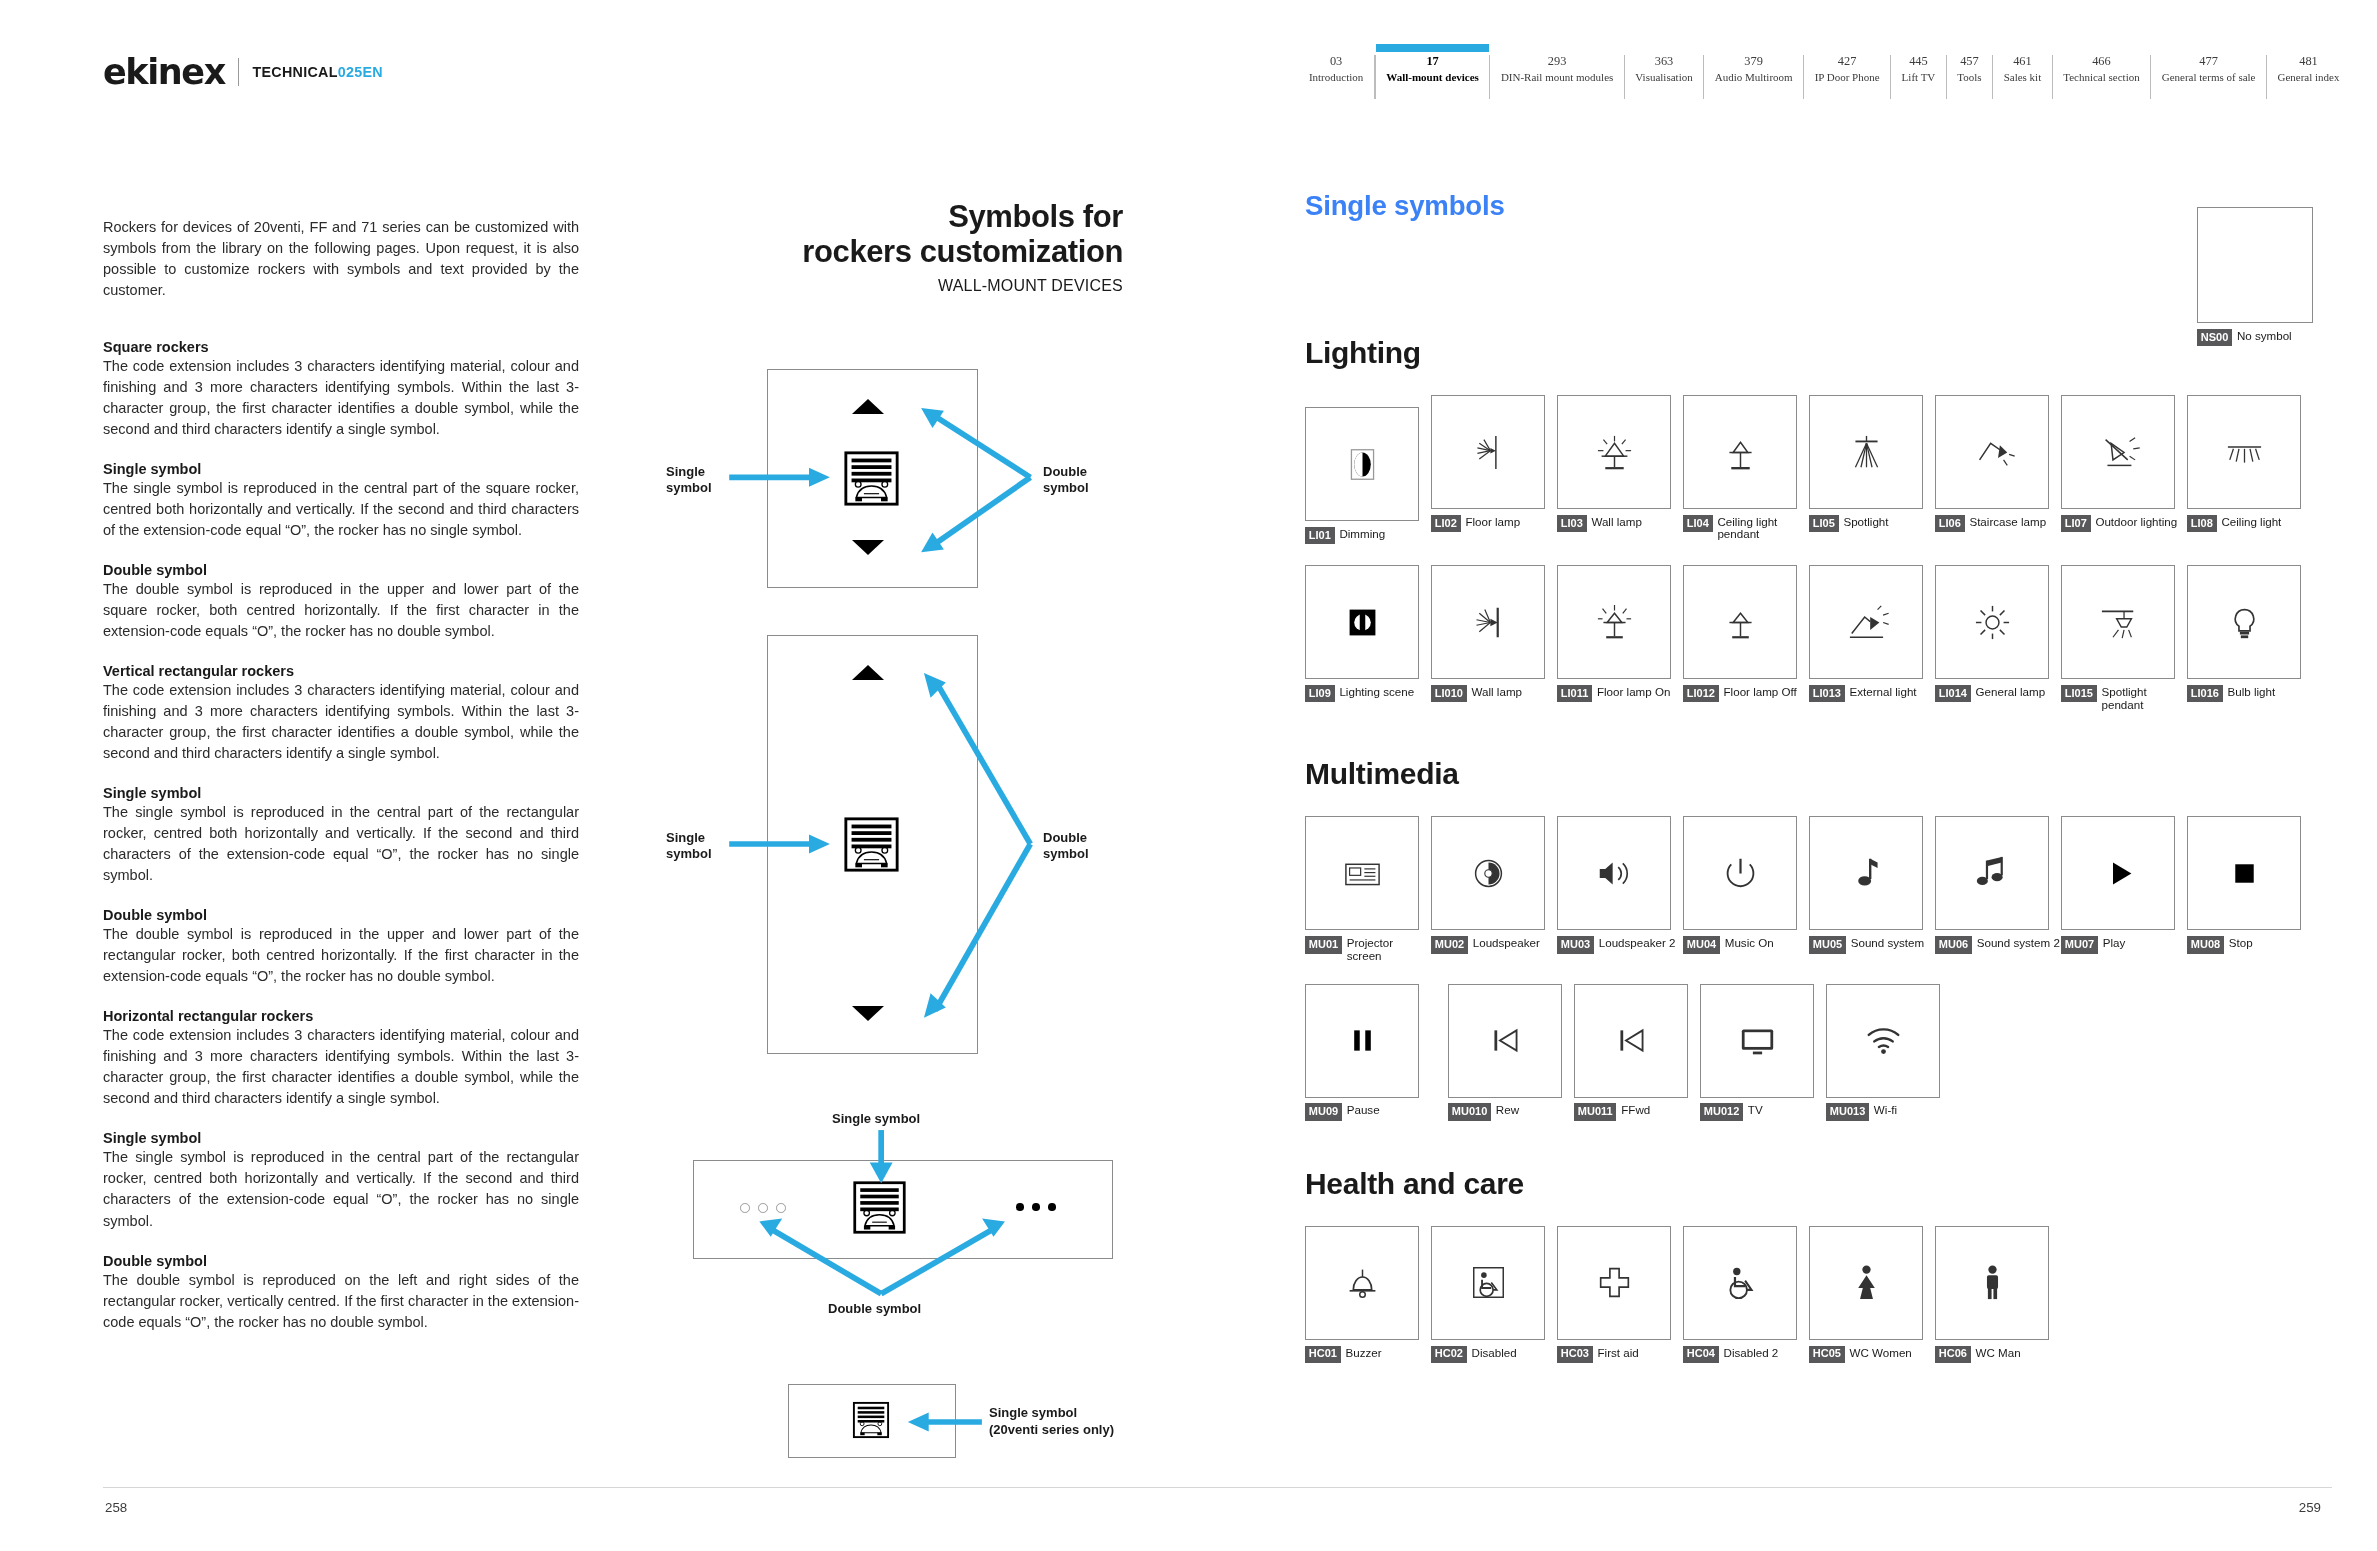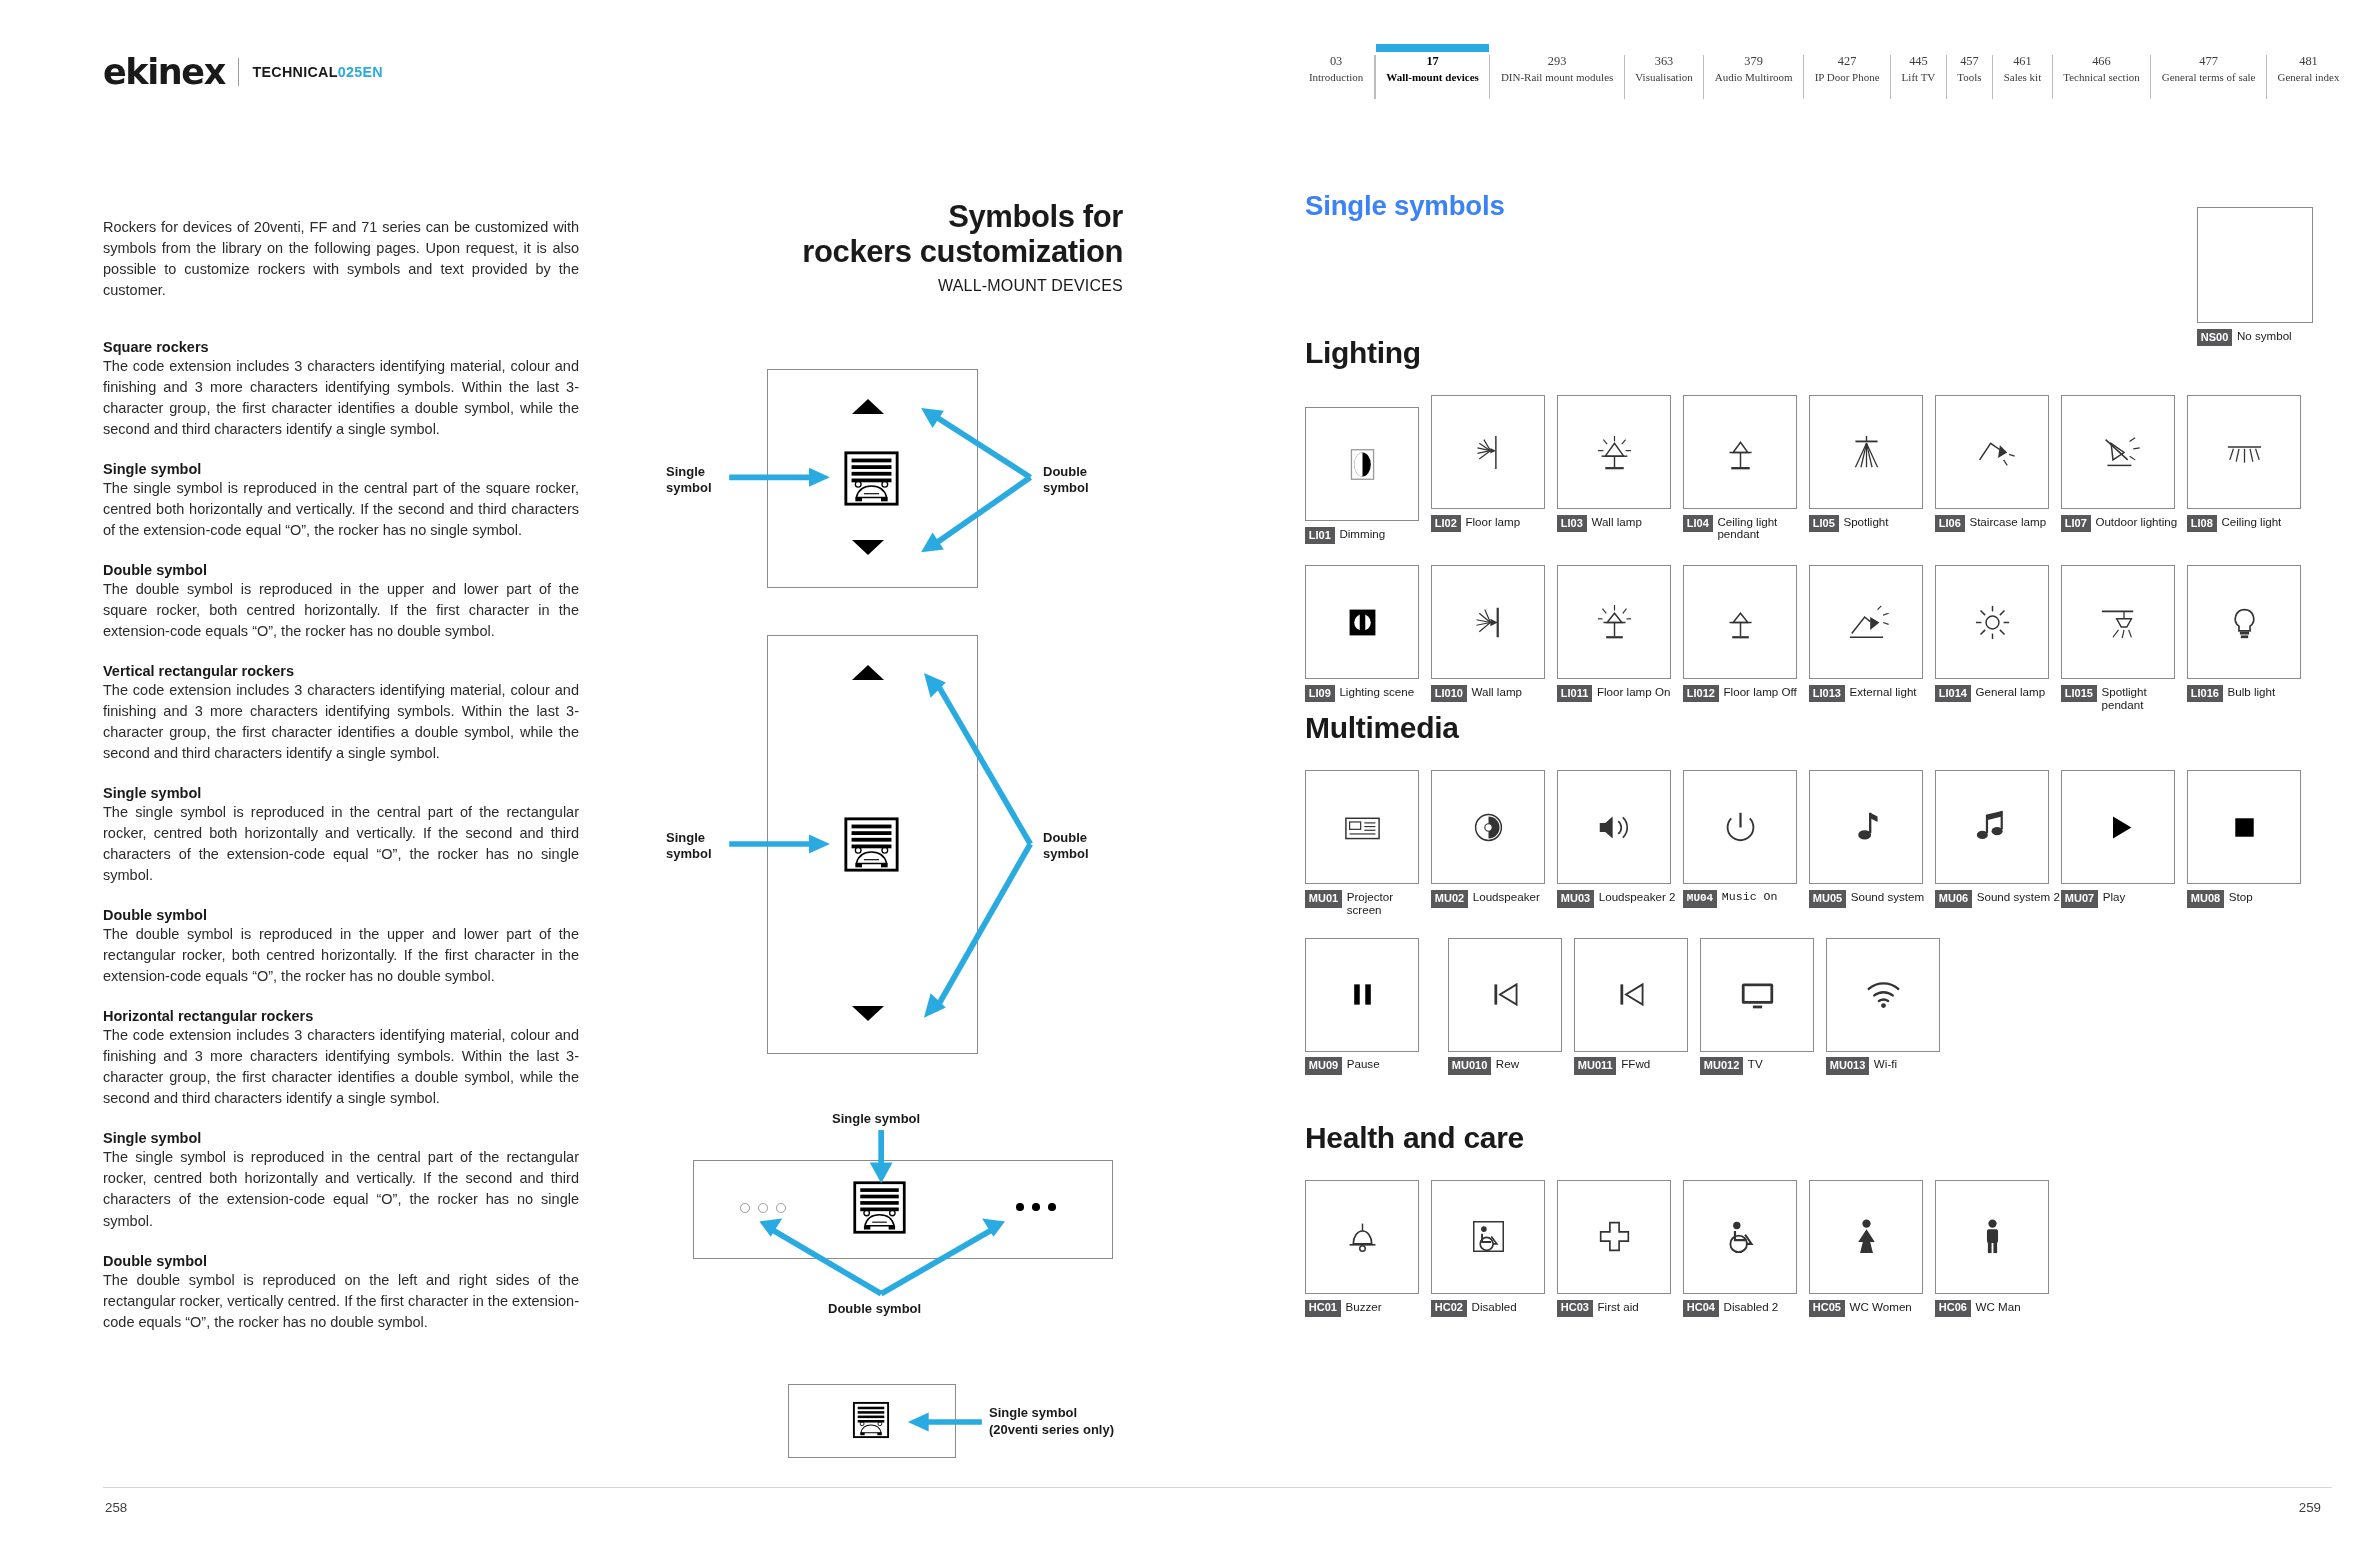--- a/index.html
+++ b/index.html
@@ -589,21 +589,21 @@
                   <rect x="28" y="46" width="8" height="3" fill="#333"></rect>
                 </svg>
               </div>
               <div class="sym-meta">
                 <span class="code">LI016</span>
                 <span class="cap">Bulb light</span>
               </div>
             </div>
           </div>
         </div>
-        <div class="secblock" style="">
+        <div class="secblock" style="margin-top: 46px;">
           <div class="sec-h2" style="margin-bottom: 25px;">Multimedia</div>
           <div class="grid">
             <div class="symwrap" style="margin-top: 0px;">
               <div class="sym-cell">
                 <svg viewBox="0 0 64 64" width="59" height="59">
                   <rect x="14" y="22" width="36" height="22" fill="none" stroke="#333" stroke-width="1.6"></rect>
                   <rect x="18" y="26" width="12" height="8" fill="none" stroke="#333" stroke-width="1.3"></rect>
                   <g stroke="#333" stroke-width="1.3">
                     <line x1="34" y1="27" x2="46" y2="27"></line>
                     <line x1="34" y1="31" x2="46" y2="31"></line>
@@ -638,21 +638,21 @@
                     <path d="M36 25 a9 9 0 0 1 0 14"></path>
                     <path d="M41 21 a15 15 0 0 1 0 22"></path>
                   </g>
                 </svg>
               </div>
               <div class="sym-meta">
                 <span class="code">MU03</span>
                 <span class="cap">Loudspeaker 2</span>
               </div>
             </div>
-            <div class="symwrap" style="margin-top: 0px; font-family: Liberation Mono, monospace;">
+            <div class="symwrap" style="margin-top: 0px;">
               <div class="sym-cell">
                 <svg viewBox="0 0 64 64" width="59" height="59">
                   <path d="M32 16 l0 16" stroke="#333" stroke-width="2.4"></path>
                   <path d="M22 22 a14 14 0 1 0 20 0" fill="none" stroke="#333" stroke-width="2"></path>
                 </svg>
               </div>
               <div class="sym-meta">
                 <span class="code">MU04</span>
                 <span class="cap">Music On</span>
               </div>

